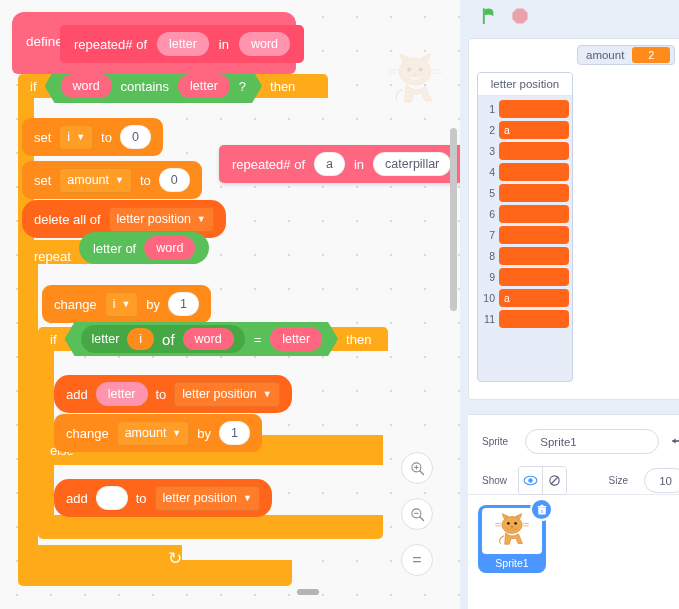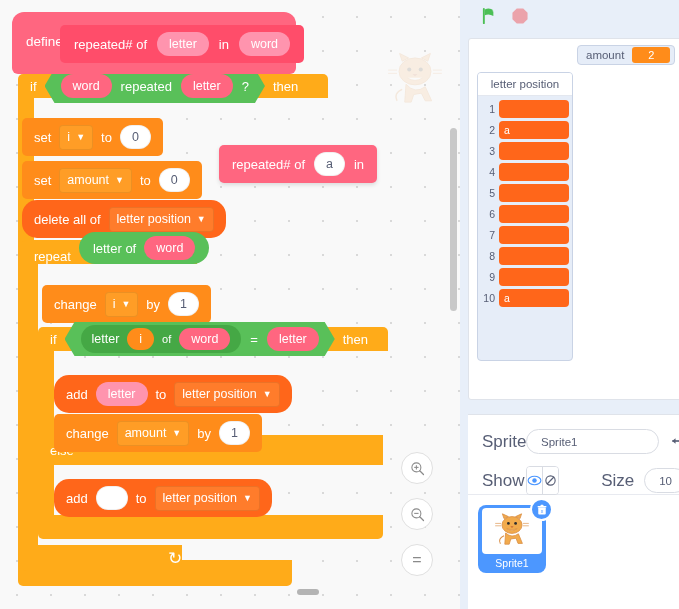--- a/index.html
+++ b/index.html
@@ -47,21 +47,21 @@
   }
   .ddown .caret { font-size: 9px; line-height: 1; }
   .ddown.orange-d { background: #ff9d26; box-shadow: inset 0 0 0 1px rgba(0,0,0,.08); }
   .ddown.red-d    { background: #ff7c2b; box-shadow: inset 0 0 0 1px rgba(0,0,0,.08); }
 
   
   .stack {
     position: absolute; display: inline-flex; align-items: center;
     gap: 8px; padding: 0 12px; height: 38px; border-radius: 5px;
   }
-  .stack.var  { background: #ff8c1a; }
+  .stack.var  { background: #ff8c1a; border-radius: 9px; }
   .stack.list { background: #ff661a; border-radius: 15px; }
 
   
   .cblock { position: absolute; }
   .cwrap-top {
     display: flex; align-items: center; gap: 8px;
     background: #ffab19; border-radius: 5px 5px 0 0;
     padding: 0 12px; height: 24px;
   }
   .cwrap-arm { background: #ffab19; width: 16px; }
@@ -164,21 +164,21 @@
 
   
   #sprite-pane {
     position: absolute; left: 8px; top: 414px; width: 100%; height: 195px;
     background: #fff; border-top: 1px solid #dfe3ea;
   }
   #sprite-info {
     padding: 14px 0 10px 14px; border-bottom: 1px solid #e8eaf0; height: 80px;
   }
   .srow { display: flex; align-items: center; gap: 10px; margin-bottom: 12px; }
-  .slabel { font-size: 17px; color: #575e75; width: 34px; }
+  .slabel { font-size: 10px; color: #575e75; width: 34px; }
   .sfield {
     border: 1px solid #d9dce3; border-radius: 14px; height: 25px;
     display: flex; align-items: center; padding: 0 14px;
     font-size: 11.5px; color: #575e75;
   }
   #sprite-name-field { width: 136px; }
   #size-field { width: 46px; }
   .togglegrp { display: flex; border: 1px solid #d9dce3; border-radius: 4px; overflow: hidden; }
   .tbtn {
     width: 31px; height: 27px; display: flex; align-items: center; justify-content: center;
@@ -231,21 +231,21 @@
     </div>
 
     <div class="blocks-layer">
 
       <div class="cblock" style="left:18px; top:74px;">
 
         <div class="cwrap-top" style="width:310px;">
           <span class="btxt">if</span>
           <span class="hex">
             <span class="oval pink">word</span>
-            <span class="btxt">repeated</span>
+            <span class="btxt">contains</span>
             <span class="oval pink">letter</span>
             <span class="btxt">?</span>
           </span>
           <span class="btxt">then</span>
         </div>
 
         <div class="cwrap-arm" style="height:462px;"></div>
 
         <div class="cwrap-bot" style="width:274px; height:26px;"></div>
       </div>
@@ -312,21 +312,21 @@
         <span class="oval white">1</span>
       </div>
 
       <div class="cblock" style="left:38px; top:327px;">
         <div class="cwrap-top" style="width:350px;">
           <span class="btxt">if</span>
           <span class="hex">
             <span class="greenrep" style="background:#45a845; height:28px; padding:0 11px;">
               <span class="btxt" style="font-size:12.5px;">letter</span>
               <span class="oval orange" style="height:22px; padding:0 12px;">i</span>
-              <span class="btxt" style="font-size:11px;">of</span>
+              <span class="btxt" style="font-size:15px;">of</span>
               <span class="oval pink" style="height:22px;">word</span>
             </span>
             <span class="btxt">=</span>
             <span class="oval pink">letter</span>
           </span>
           <span class="btxt">then</span>
         </div>
 
         <div class="cwrap-arm" style="height:84px;"></div>
 
@@ -365,20 +365,21 @@
         <span class="ddown red-d">
           <span>letter position</span>
           <span class="caret">▼</span>
         </span>
       </div>
 
       <div id="floating-block">
         <span class="btxt">repeated# of</span>
         <span class="oval white">a</span>
         <span class="btxt">in</span>
+        <span class="oval white">caterpillar</span>
       </div>
 
     </div>
 
     <div class="vscroll"></div>
     <div class="hscroll"></div>
 
     <div id="zoom-controls">
       <div class="zbtn">
         <svg width="15" height="15" viewBox="0 0 20 20">
@@ -460,20 +461,24 @@
             <span class="lidx">8</span>
             <span class="lcell"></span>
           </div>
           <div class="lrow">
             <span class="lidx">9</span>
             <span class="lcell"></span>
           </div>
           <div class="lrow">
             <span class="lidx">10</span>
             <span class="lcell">a</span>
+          </div>
+          <div class="lrow">
+            <span class="lidx">11</span>
+            <span class="lcell"></span>
           </div>
         </div>
         <div id="list-footer"></div>
       </div>
     </div>
 
     <div id="sprite-pane">
       <div id="sprite-info">
         <div class="srow">
           <span class="slabel">Sprite</span>

